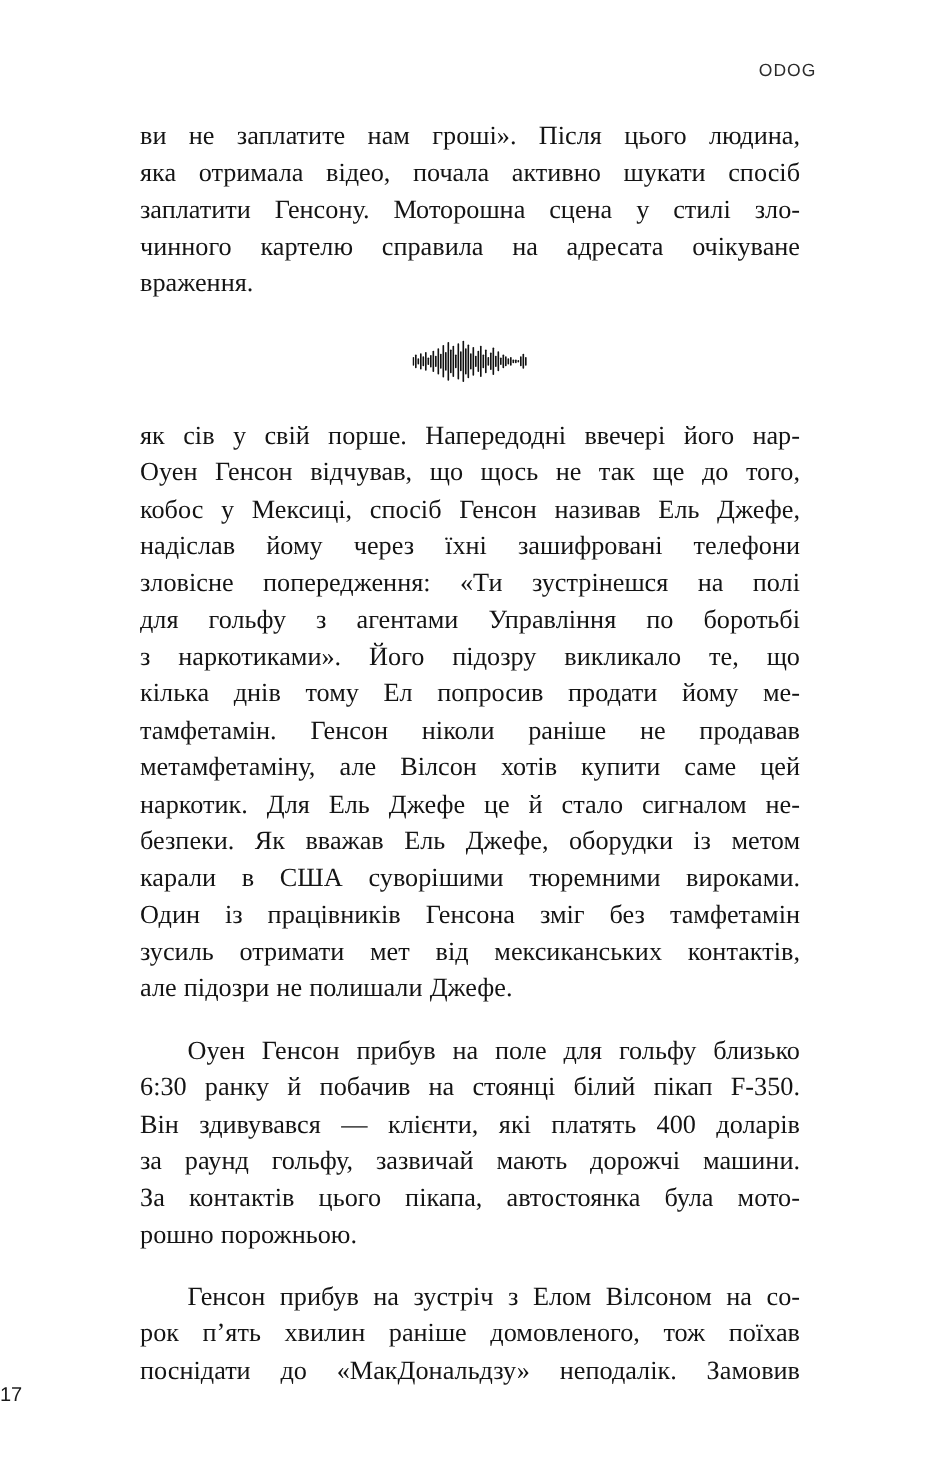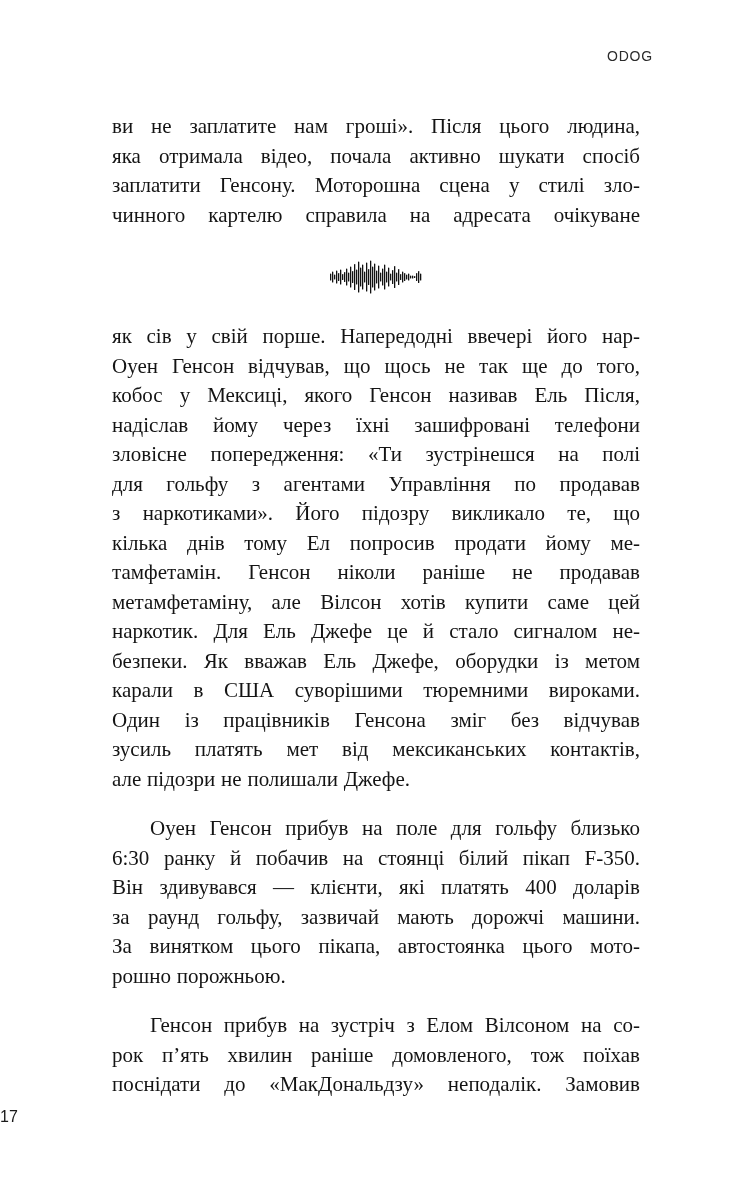--- a/index.html
+++ b/index.html
@@ -21,21 +21,21 @@
     position: absolute;
     top: 48px;
     right: 116px;
     font-family: "Liberation Sans", "DejaVu Sans", sans-serif;
     font-size: 14px;
     letter-spacing: 0.8px;
     color: #2b2b2b;
   }
   .body-text {
     position: absolute;
-    top: 112px;
+    top: 94px;
     left: 112px;
     width: 528px;
   }
   .para { margin: 0; }
   .pline {
     font-size: 21px;
     line-height: 29.5px;
     text-align: justify;
     text-align-last: justify;
     word-spacing: 0.5px;
@@ -69,20 +69,21 @@
 
   <div class="running-head">ODOG</div>
 
   <main class="body-text">
 
     <div class="para">
         <div class="pline">ви не заплатите нам гроші». Після цього людина,</div>
         <div class="pline">яка отримала відео, почала активно шукати спосіб</div>
         <div class="pline">заплатити Генсону. Моторошна сцена у стилі зло-</div>
         <div class="pline">чинного картелю справила на адресата очікуване</div>
+        <div class="pline last">враження.</div>
       </div>
 
     <svg class="divider" width="92" height="34" viewBox="0 0 92 34" fill="#111111" aria-hidden="true">
         <rect x="0.0" y="13.5" width="1.3" height="7" rx="0.6"></rect>
         <rect x="2.0" y="11.5" width="1.3" height="11" rx="0.6"></rect>
         <rect x="4.0" y="14.5" width="1.3" height="5" rx="0.6"></rect>
         <rect x="6.0" y="10.5" width="1.3" height="13" rx="0.6"></rect>
         <rect x="8.0" y="13.0" width="1.3" height="8" rx="0.6"></rect>
         <rect x="10.0" y="9.5" width="1.3" height="15" rx="0.6"></rect>
         <rect x="12.0" y="14.0" width="1.3" height="6" rx="0.6"></rect>
@@ -123,42 +124,42 @@
         <rect x="82.0" y="15.5" width="1.3" height="3" rx="0.6"></rect>
         <rect x="84.0" y="16.0" width="1.3" height="2" rx="0.6"></rect>
         <rect x="86.0" y="13.0" width="1.3" height="8" rx="0.6"></rect>
         <rect x="88.0" y="11.0" width="1.3" height="12" rx="0.6"></rect>
         <rect x="90.0" y="13.5" width="1.3" height="7" rx="0.6"></rect>
       </svg>
 
     <div class="para">
         <div class="pline">як сів у свій порше. Напередодні ввечері його нар-</div>
         <div class="pline">Оуен Генсон відчував, що щось не так ще до того,</div>
-        <div class="pline">кобос у Мексиці, якого Генсон називав Ель Після,</div>
+        <div class="pline">кобос у Мексиці, спосіб Генсон називав Ель Джефе,</div>
         <div class="pline">надіслав йому через їхні зашифровані телефони</div>
         <div class="pline">зловісне попередження: «Ти зустрінешся на полі</div>
-        <div class="pline">для гольфу з агентами Управління по продавав</div>
+        <div class="pline">для гольфу з агентами Управління по боротьбі</div>
         <div class="pline">з наркотиками». Його підозру викликало те, що</div>
         <div class="pline">кілька днів тому Ел попросив продати йому ме-</div>
         <div class="pline">тамфетамін. Генсон ніколи раніше не продавав</div>
         <div class="pline">метамфетаміну, але Вілсон хотів купити саме цей</div>
         <div class="pline">наркотик. Для Ель Джефе це й стало сигналом не-</div>
         <div class="pline">безпеки. Як вважав Ель Джефе, оборудки із метом</div>
         <div class="pline">карали в США суворішими тюремними вироками.</div>
-        <div class="pline">Один із працівників Генсона зміг без відчував</div>
-        <div class="pline">зусиль платять мет від мексиканських контактів,</div>
+        <div class="pline">Один із працівників Генсона зміг без тамфетамін</div>
+        <div class="pline">зусиль отримати мет від мексиканських контактів,</div>
         <div class="pline last">але підозри не полишали Джефе.</div>
       </div>
 
     <div class="para indent">
         <div class="pline">Оуен Генсон прибув на поле для гольфу близько</div>
         <div class="pline">6:30 ранку й побачив на стоянці білий пікап F-350.</div>
         <div class="pline">Він здивувався — клієнти, які платять 400 доларів</div>
         <div class="pline">за раунд гольфу, зазвичай мають дорожчі машини.</div>
-        <div class="pline">За винятком цього пікапа, автостоянка цього мото-</div>
+        <div class="pline">За контактів цього пікапа, автостоянка була мото-</div>
         <div class="pline last">рошно порожньою.</div>
       </div>
 
     <div class="para indent">
         <div class="pline">Генсон прибув на зустріч з Елом Вілсоном на со-</div>
         <div class="pline">рок п’ять хвилин раніше домовленого, тож поїхав</div>
         <div class="pline">поснідати до «МакДональдзу» неподалік. Замовив</div>
       </div>
 
   </main>

